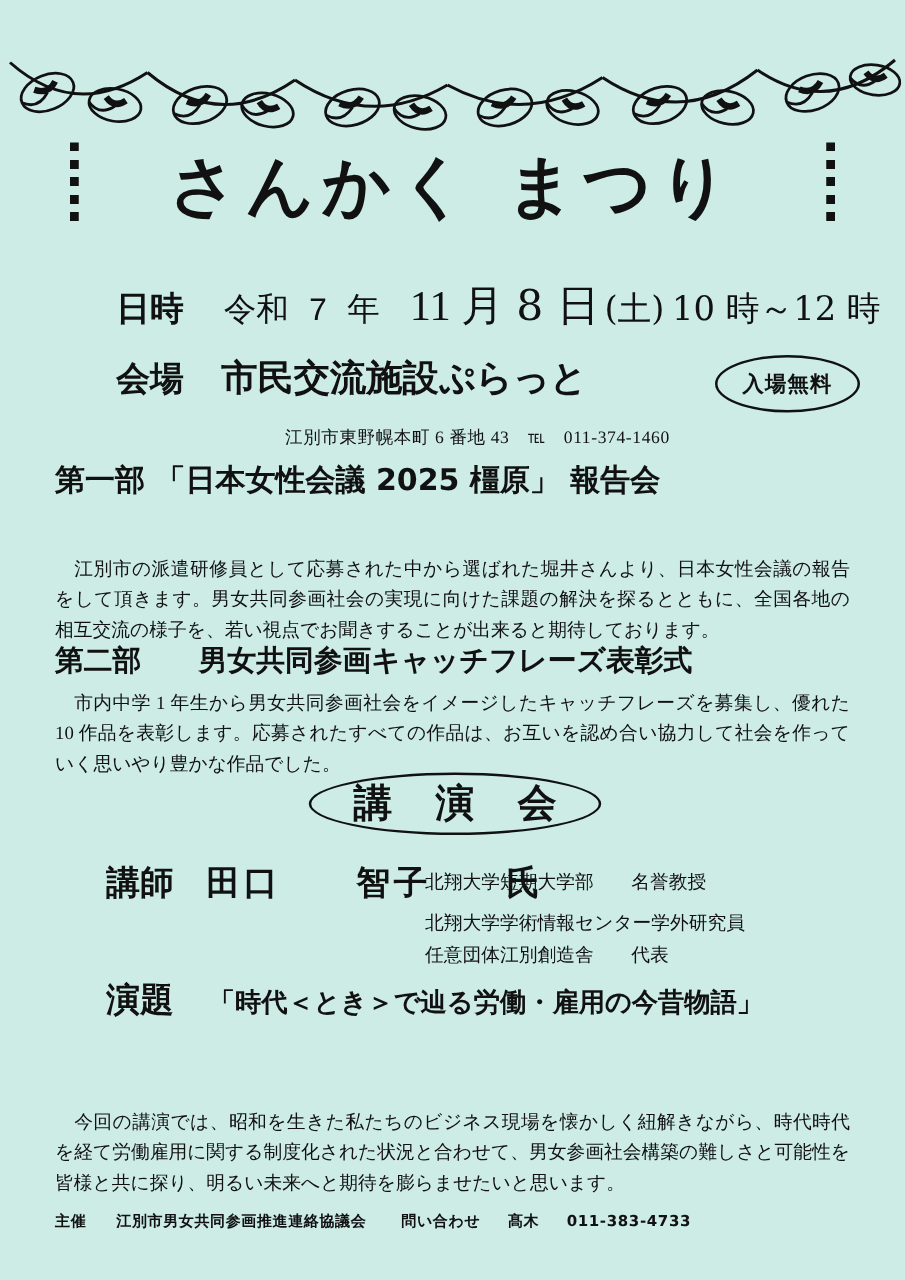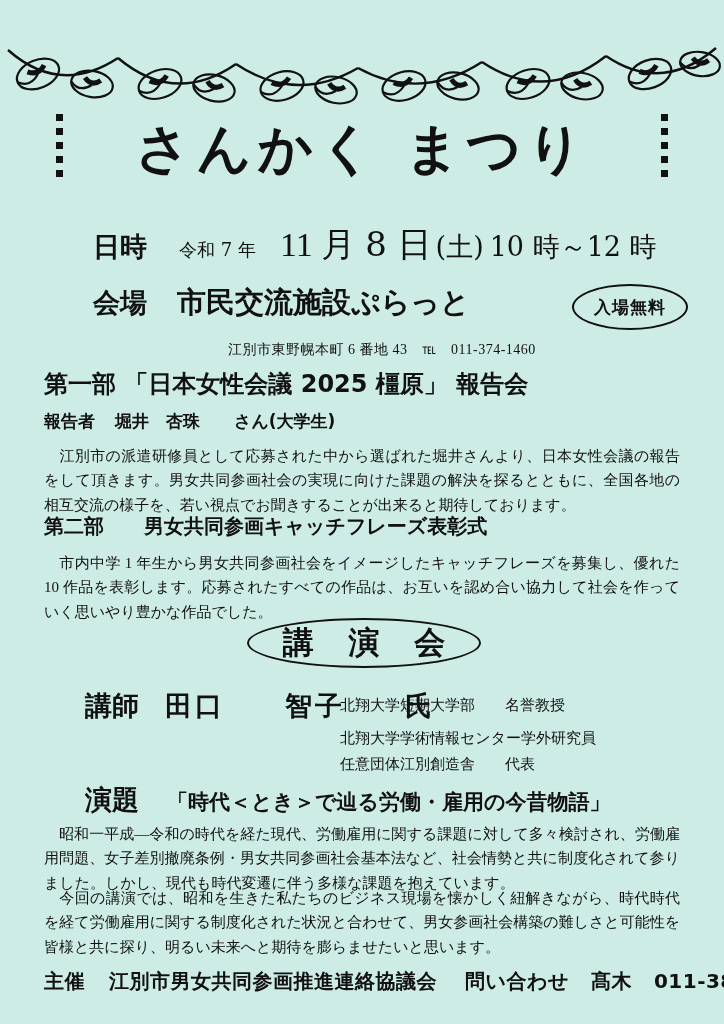--- a/index.html
+++ b/index.html
@@ -70,21 +70,22 @@
   .lbl-big {
     font-size: 27px;
     font-weight: bold;
     font-family: "DejaVu Sans", "Liberation Sans", sans-serif;
     margin-left: 41px;
   }
   .date-line {
     font-family: "DejaVu Serif", "Liberation Serif", serif;
   }
   .date-small {
-    font-size: 18px;
+    font-size: 26px;
+    font-family: Liberation Mono, monospace;
   }
   .date-large {
     font-size: 34px;
   }
   .date-mid {
     font-size: 27px;
   }
 
   .venue-name {
     font-size: 29px;
@@ -113,21 +114,21 @@
     font-size: 14px;
     letter-spacing: 0.5px;
   }
 
   .section-head {
     font-size: 24px;
     font-weight: bold;
     font-family: "DejaVu Sans", "Liberation Sans", sans-serif;
   }
   .section-head-2 {
-    font-size: 20px;
+    font-size: 23px;
     font-weight: bold;
     font-family: Liberation Sans, sans-serif;
   }
   .speaker-line {
     font-size: 17px;
     font-weight: bold;
     font-family: "DejaVu Sans", "Liberation Sans", sans-serif;
   }
 
   .para {
@@ -168,21 +169,21 @@
   .affil {
     font-size: 15px;
     font-family: "DejaVu Sans", "Liberation Sans", sans-serif;
   }
   .topic-line {
     font-size: 21px;
     font-weight: bold;
     font-family: "DejaVu Sans", "Liberation Sans", sans-serif;
   }
   .footer-line {
-    font-size: 20px;
+    font-size: 12px;
     font-weight: bold;
     font-family: "DejaVu Sans", "Liberation Sans", sans-serif;
     letter-spacing: 0.5px;
   }
 </style>
 </head>
 <body>
 
 <div class="page">
 
@@ -276,24 +277,20 @@
   <div class="row" style="left:52px; top:283px;">
     <span class="lbl-big">会場</span>
     <span class="venue-name" style="margin-left:26px;">市民交流施設ぷらっと</span>
   </div>
 
   <div class="free-badge">入場無料</div>
 
   <div class="row addr" style="left:228px; top:341px;">江別市東野幌本町 6 番地 43　℡　011-374-1460</div>
 
   <div class="row section-head" style="left:44px; top:368px;">第一部 「日本女性会議 2025 橿原」 報告会</div>
-  <div class="row" style="left:44px; top:410px;">
-    <span class="speaker-line">報告者</span>
-    <span class="speaker-line" style="margin-left:16px;">堀井　杏珠　　さん(大学生)</span>
-  </div>
   <div class="para" style="left:44px; top:444px; width:636px;">　江別市の派遣研修員として応募された中から選ばれた堀井さんより、日本女性会議の報告をして頂きます。男女共同参画社会の実現に向けた課題の解決を探るとともに、全国各地の相互交流の様子を、若い視点でお聞きすることが出来ると期待しております。</div>
 
   <div class="row section-head-2" style="left:44px; top:513px;">第二部　　男女共同参画キャッチフレーズ表彰式</div>
   <div class="para" style="left:44px; top:551px; width:636px;">　市内中学 1 年生から男女共同参画社会をイメージしたキャッチフレーズを募集し、優れた 10 作品を表彰します。応募されたすべての作品は、お互いを認め合い協力して社会を作っていく思いやり豊かな作品でした。</div>
 
   <div class="lecture-oval">
     <span>講 演 会</span>
   </div>
 
   <div class="row affil" style="left:340px; top:696px;">北翔大学短期大学部　　名誉教授</div>
@@ -302,21 +299,20 @@
     <span class="lecturer-name" style="margin-left:22px;">田口　　智子　　氏</span>
   </div>
   <div class="row affil" style="left:340px; top:729px;">北翔大学学術情報センター学外研究員</div>
   <div class="row affil" style="left:340px; top:755px;">任意団体江別創造舎　　代表</div>
 
   <div class="row" style="left:44px; top:782px;">
     <span class="lbl-big">演題</span>
     <span class="topic-line" style="margin-left:24px;">「時代＜とき＞で辿る労働・雇用の今昔物語」</span>
   </div>
 
-  <div class="para" style="left:44px; top:822px; width:636px;">　昭和一平成―令和の時代を経た現代、労働雇用に関する課題に対して多々検討され、労働雇用問題、女子差別撤廃条例・男女共同参画社会基本法など、社会情勢と共に制度化されて参りました。しかし、現代も時代変遷に伴う多様な課題を抱えています。</div>
   <div class="para" style="left:44px; top:886px; width:636px;">　今回の講演では、昭和を生きた私たちのビジネス現場を懐かしく紐解きながら、時代時代を経て労働雇用に関する制度化された状況と合わせて、男女参画社会構築の難しさと可能性を皆様と共に探り、明るい未来へと期待を膨らませたいと思います。</div>
 
   <div class="row" style="left:44px; top:968px;">
     <span class="footer-line">主催</span>
     <span class="footer-line" style="margin-left:20px;">江別市男女共同参画推進連絡協議会</span>
     <span class="footer-line" style="margin-left:24px;text-align:right;">問い合わせ</span>
     <span class="footer-line" style="margin-left:18px;">髙木</span>
     <span class="footer-line" style="margin-left:18px;">011-383-4733</span>
   </div>
 

